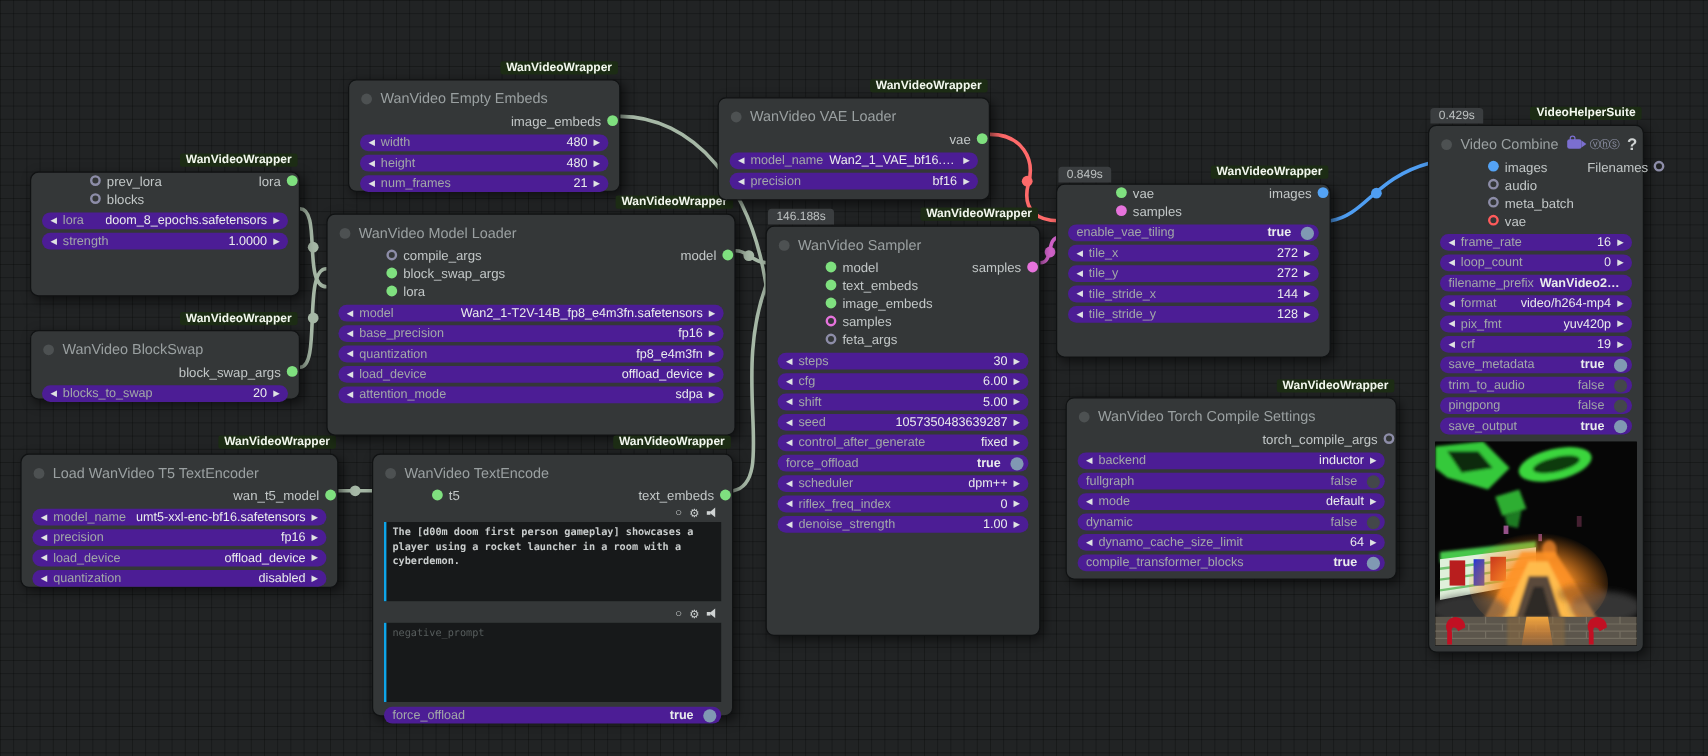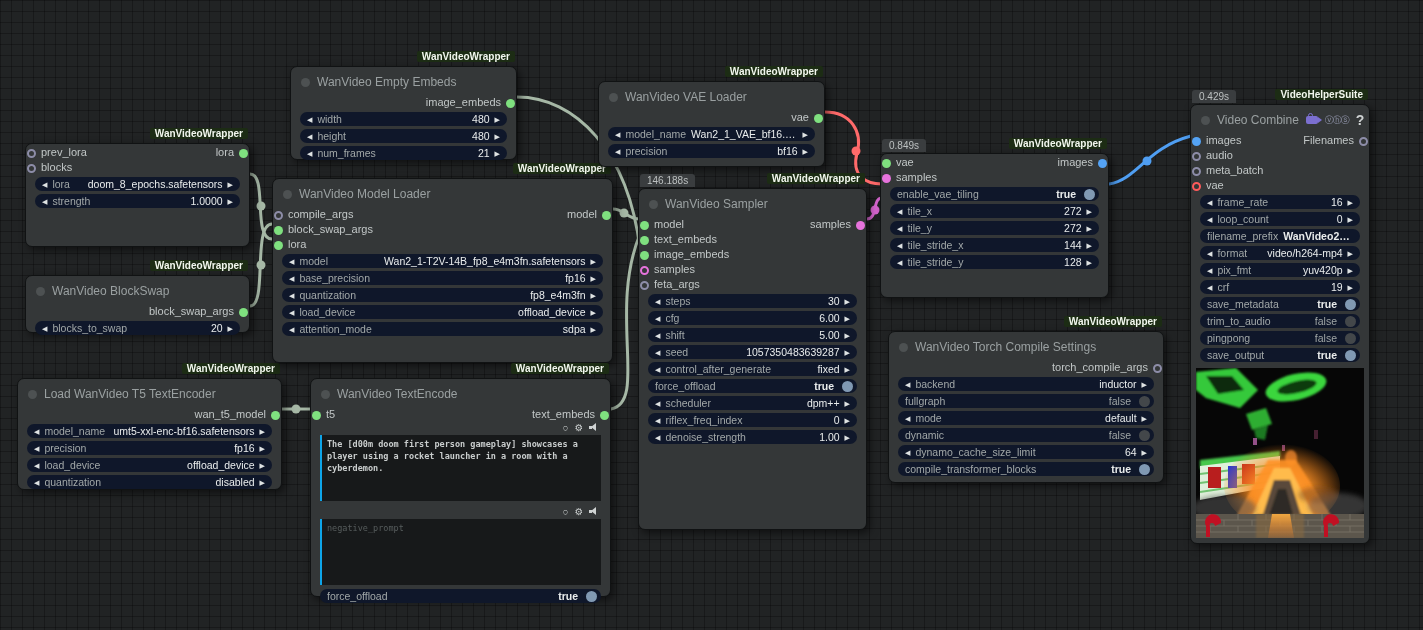--- a/index.html
+++ b/index.html
@@ -19,32 +19,32 @@
     position:absolute;z-index:2;box-sizing:border-box;
     background:#343738;border:1px solid #101213;border-radius:7px;
     box-shadow:3px 3px 9px rgba(0,0,0,0.55);
   }
   .node-title{display:flex;align-items:center;gap:7px;height:24px;padding:3px 10px 0;color:#9aa0a1;font-size:12px;white-space:nowrap;}
   .collapse-dot{width:9px;height:9px;border-radius:50%;background:#4d5152;flex:none;}
   .badge{position:absolute;top:-16px;right:1px;background:#1c2c14;color:#f2f7ee;font-weight:bold;font-size:10px;padding:0 5px;border-radius:2px;white-space:nowrap;}
   .timer{position:absolute;top:-15px;left:1px;background:#3a3d3f;color:#bcc0c0;font-size:10px;padding:1px 7px;border-radius:3px 3px 0 0;}
 
   .slot-row{display:flex;justify-content:space-between;align-items:center;height:15px;padding:0 3px;font-size:11px;color:#c2c7c7;}
-  .slot{display:flex;align-items:flex-end;gap:5px;min-width:0;}
+  .slot{display:flex;align-items:flex-start;gap:5px;min-width:0;margin-left:48px;}
   .dot{width:9px;height:9px;border-radius:50%;flex:none;box-sizing:border-box;}
   .dot.green{background:#7fe07f;}
   .dot.pink{background:#e673dc;}
   .dot.blue{background:#54a3f5;}
   .dot.ring{width:9px;height:9px;border:2px solid #8d8da8;background:transparent;}
   .dot.ring-pink{width:9px;height:9px;border:2px solid #e673dc;background:transparent;}
   .dot.ring-red{width:9px;height:9px;border:2px solid #ff5b5b;background:transparent;}
   .slot.in .dot{margin-left:-2px;}
   .slot.out .dot{margin-right:-2px;}
 
-  .widget{height:14px;margin:3px 9px;background:#0f172a;border-radius:8px;display:flex;align-items:center;padding:0 7px;font-size:10.5px;color:#a2a8a8;gap:5px;white-space:nowrap;}
+  .widget{height:14px;margin:3px 9px;background:#4c1d95;border-radius:8px;display:flex;align-items:center;padding:0 7px;font-size:10.5px;color:#a2a8a8;gap:5px;white-space:nowrap;}
   .widget .arrow{font-size:7px;color:#dfe3e3;line-height:1;flex:none;}
   .widget .wvalue{margin-left:auto;color:#e9ecec;overflow:hidden;text-overflow:ellipsis;}
   .tdot{width:11px;height:11px;border-radius:50%;background:#8099b3;margin-left:3px;margin-right:-3px;flex:none;}
   .tdot.off{background:#43474a;}
   .widget.toggle .wvalue{font-weight:bold;}
   .widget.dim .wvalue{color:#9fa5a5;font-weight:normal;}
 
   .ta-icons{display:flex;justify-content:flex-end;align-items:center;gap:6px;height:13px;padding:0 12px;color:#cfd3d3;font-size:9.5px;}
   .spk{position:relative;width:9px;height:9px;display:inline-block;}
   .spk::before{content:"";position:absolute;left:0;top:3px;width:3px;height:3px;background:#cfd3d3;}

